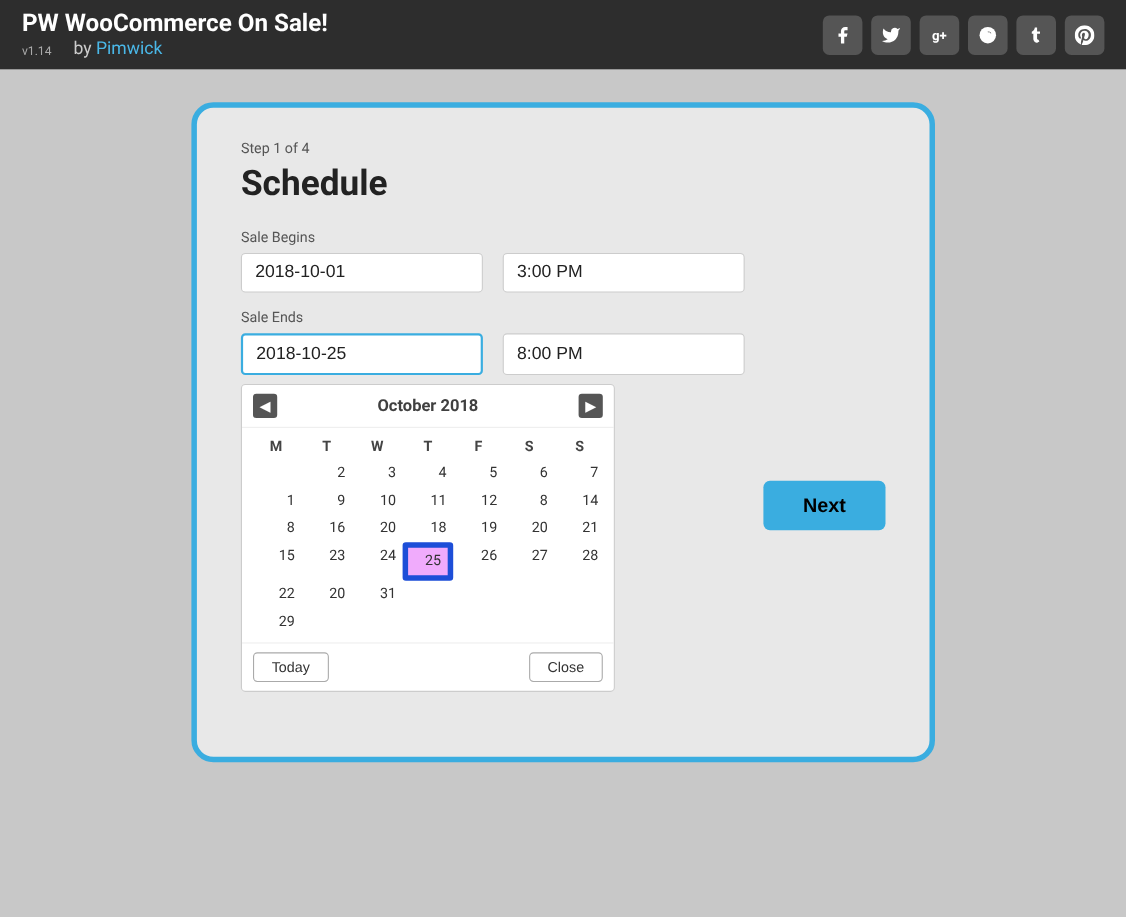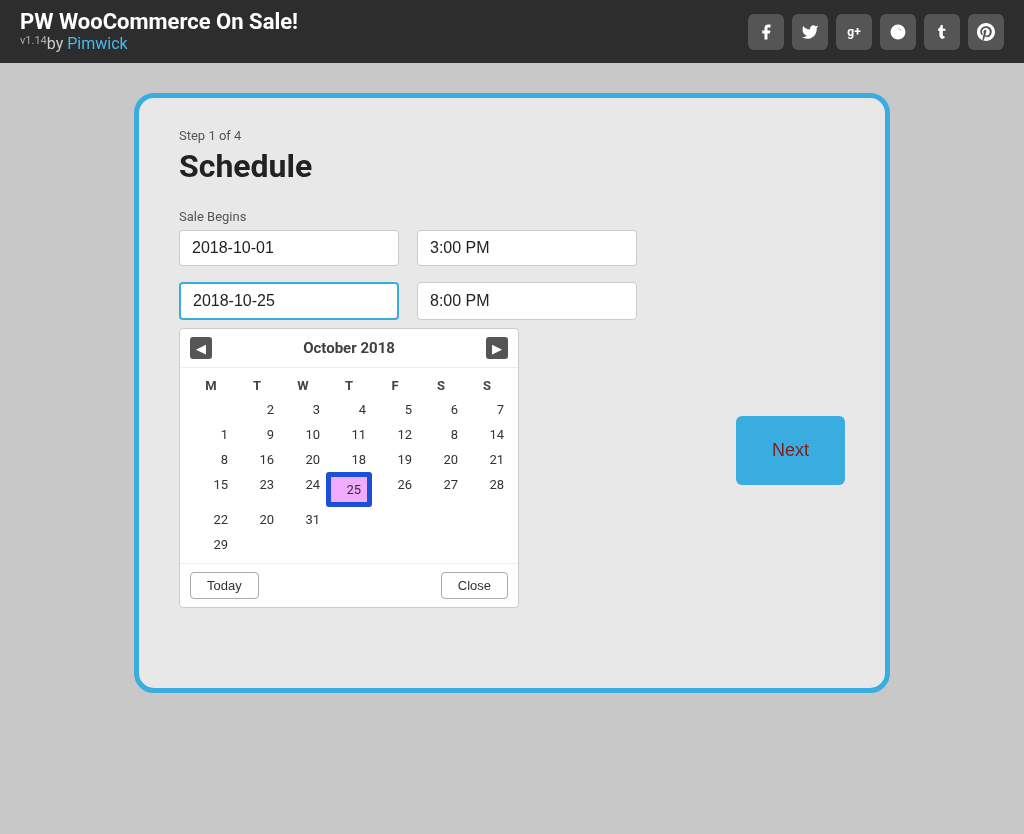--- a/index.html
+++ b/index.html
@@ -64,21 +64,21 @@
       display: flex;
       justify-content: center;
     }
 
     
     .card {
       background: #e8e8e8;
       border: 5px solid #3aade0;
       border-radius: 20px;
       padding: 30px 40px;
-      width: 756px;
+      width: 676px;
       min-height: 600px;
       position: relative;
     }
 
     .step-label {
       font-size: 13px;
       color: #555;
       margin-bottom: 4px;
     }
     .schedule-title {
@@ -197,46 +197,46 @@
       padding: 5px 16px;
       font-size: 13px;
       color: #333;
       cursor: pointer;
       font-weight: 500;
     }
 
     
     .next-btn {
       background: #3aade0;
-      color: #7f1d1d;
+      color: #000000;
       border: none;
       border-radius: 6px;
-      padding: 24px 36px;
+      padding: 12px 36px;
       font-size: 18px;
-      font-weight: normal;
+      font-weight: bold;
       cursor: pointer;
       position: absolute;
       right: 40px;
       bottom: 40px;
     }
 
     .bottom-row {
       display: flex;
       align-items: flex-start;
       justify-content: space-between;
       margin-top: 0;
     }
   </style>
 </head>
 <body>
 
 <div class="header">
   <div class="header-left">
     <div class="header-title">PW WooCommerce On Sale!</div>
-    <div style="display:flex; align-items:flex-start;">
+    <div style="display:flex; gap:20px; align-items:flex-end;">
       <div class="header-version">v1.14</div>
       <div class="header-byline">
         <span>by </span>
         <a href="#" style="color:#4ab8e8;">Pimwick</a>
       </div>
     </div>
   </div>
   <div class="header-right">
     <div class="social-icon" title="Facebook">
       <svg width="18" height="18" viewBox="0 0 24 24" fill="white">
@@ -275,20 +275,21 @@
   <div class="card">
     <div class="step-label">Step 1 of 4</div>
     <div class="schedule-title">Schedule</div>
 
     <div class="field-label">Sale Begins</div>
     <div class="field-row">
       <input type="text" class="field-input date-field" value="2018-10-01" style="">
       <input type="text" class="field-input time-field" value="3:00 PM" style="">
     </div>
 
+    <div class="field-label">Sale Ends</div>
     <div class="field-row">
       <input type="text" class="field-input date-field active-border" value="2018-10-25" style="">
       <input type="text" class="field-input time-field" value="8:00 PM" style="">
     </div>
 
     <div class="bottom-row">
       <div class="calendar">
         <div class="calendar-header">
           <button class="cal-nav">◀</button>
           <span class="cal-month-year">October 2018</span>

